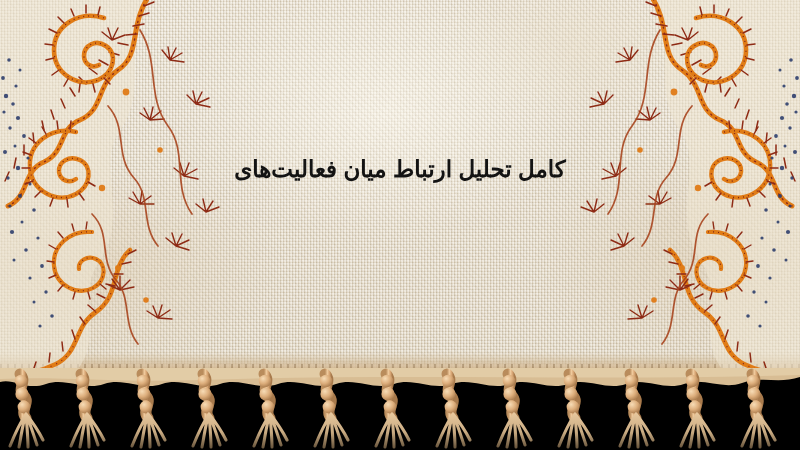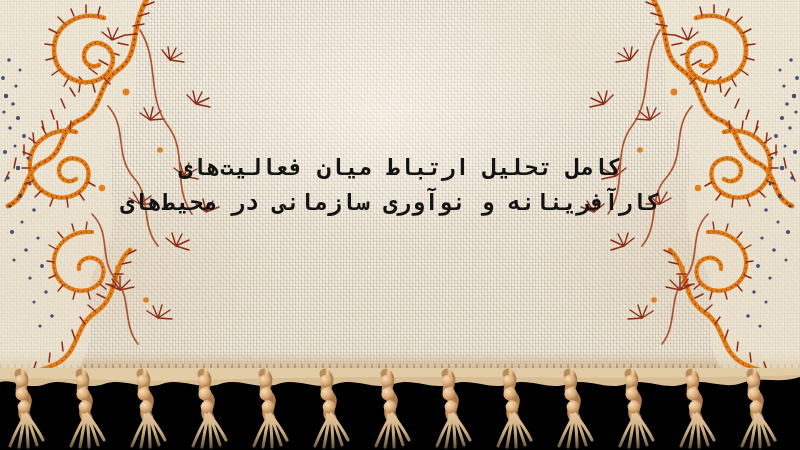--- a/index.html
+++ b/index.html
@@ -7,21 +7,21 @@
     margin: 0;
     padding: 0;
     background: #000;
   }
   #slide {
     position: relative;
     width: 800px;
     height: 450px;
     overflow: hidden;
     background: #000000;
-    font-family: Liberation Mono, monospace;
+    font-family: Liberation Sans, sans-serif;
   }
 
   
   .fabric {
     position: absolute;
     left: 0;
     top: 0;
     width: 800px;
     height: 378px;
     background-color: #e3d9c6;
@@ -387,21 +387,20 @@
           <circle cx="118" cy="268" r="3.0"></circle>
           <circle cx="160" cy="150" r="2.8"></circle>
           <circle cx="146" cy="300" r="2.8"></circle>
         </g>
       </g>
     </svg>
   </div>
 
   <div class="title-block">
     <div class="title-line">کامل تحلیل ارتباط میان فعالیت‌های</div>
-    <div class="title-line">کارآفرینانه و نوآوری سازمانی در محیط‌های</div>
   </div>
 
   <div class="fringe">
     <svg viewBox="0 0 800 82" xmlns="http://www.w3.org/2000/svg" aria-hidden="true">
       <defs>
         <linearGradient id="cordG" x1="0" y1="0" x2="1" y2="0">
           <stop offset="0%" stop-color="#b98c5c"></stop>
           <stop offset="38%" stop-color="#f0cb9e"></stop>
           <stop offset="70%" stop-color="#d8a675"></stop>
           <stop offset="100%" stop-color="#a87a4c"></stop>

